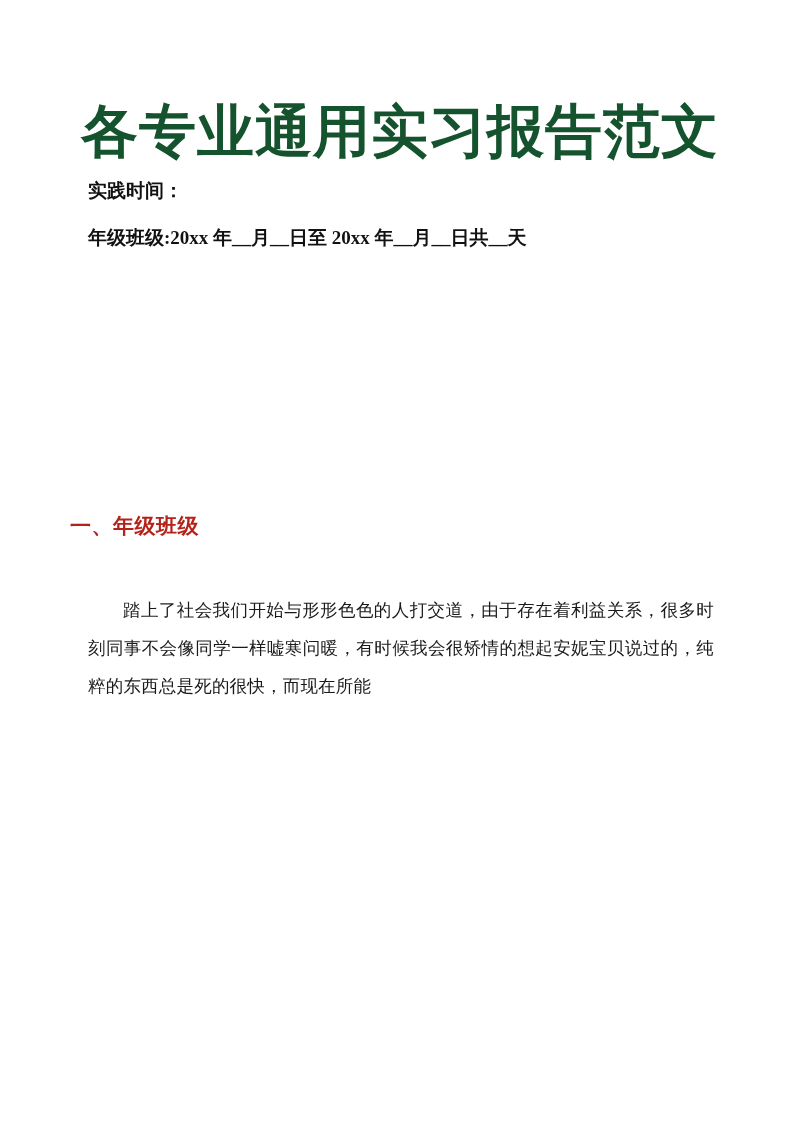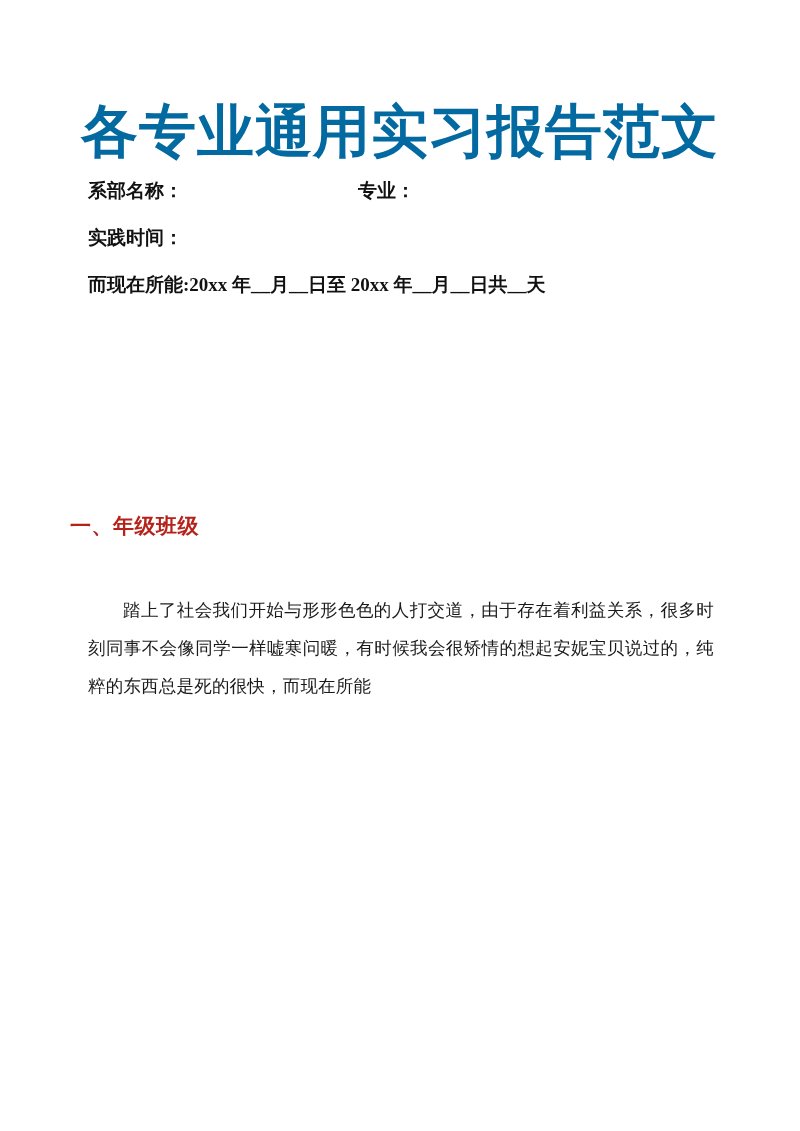--- a/index.html
+++ b/index.html
@@ -27,21 +27,21 @@
     position: absolute;
     left: 0;
     right: 0;
     top: 57px;
     text-align: center;
     font-family: "Liberation Serif", "DejaVu Serif", serif;
     font-weight: 700;
     font-size: 57px;
     line-height: 74px;
     letter-spacing: 1px;
-    color: #0369a1;
+    color: #14532d;
     white-space: nowrap;
   }
 
   
   .meta-block {
     position: absolute;
     left: 88px;
     top: 176px;
     width: 640px;
   }
@@ -106,32 +106,28 @@
 </style>
 </head>
 <body>
 
 <div class="page" style="background: rgb(255, 255, 255); color: rgb(26, 26, 26);">
 
   <h1 class="doc-title">各专业通用实习报告范文</h1>
 
   <div class="meta-block">
 
-    <div class="meta-row">
-      <span class="meta-field col-1">系部名称：</span>
-      <span class="meta-field col-2">专业：</span>
-    </div>
 
 
     <div class="meta-row">
       <span class="meta-field full">实践时间：</span>
     </div>
 
     <div class="meta-row date-row">
-      <span class="meta-field full">而现在所能:20xx 年__月__日至 20xx 年__月__日共__天</span>
+      <span class="meta-field full">年级班级:20xx 年__月__日至 20xx 年__月__日共__天</span>
     </div>
 
   </div>
 
 
   <div class="heading-wrap">
     <div class="section-heading" id="sec1-heading" style="color: rgb(181, 34, 25);">一、年级班级</div>
   </div>
 
   <div class="body-area" id="section1-body" style="top: 547px;">

